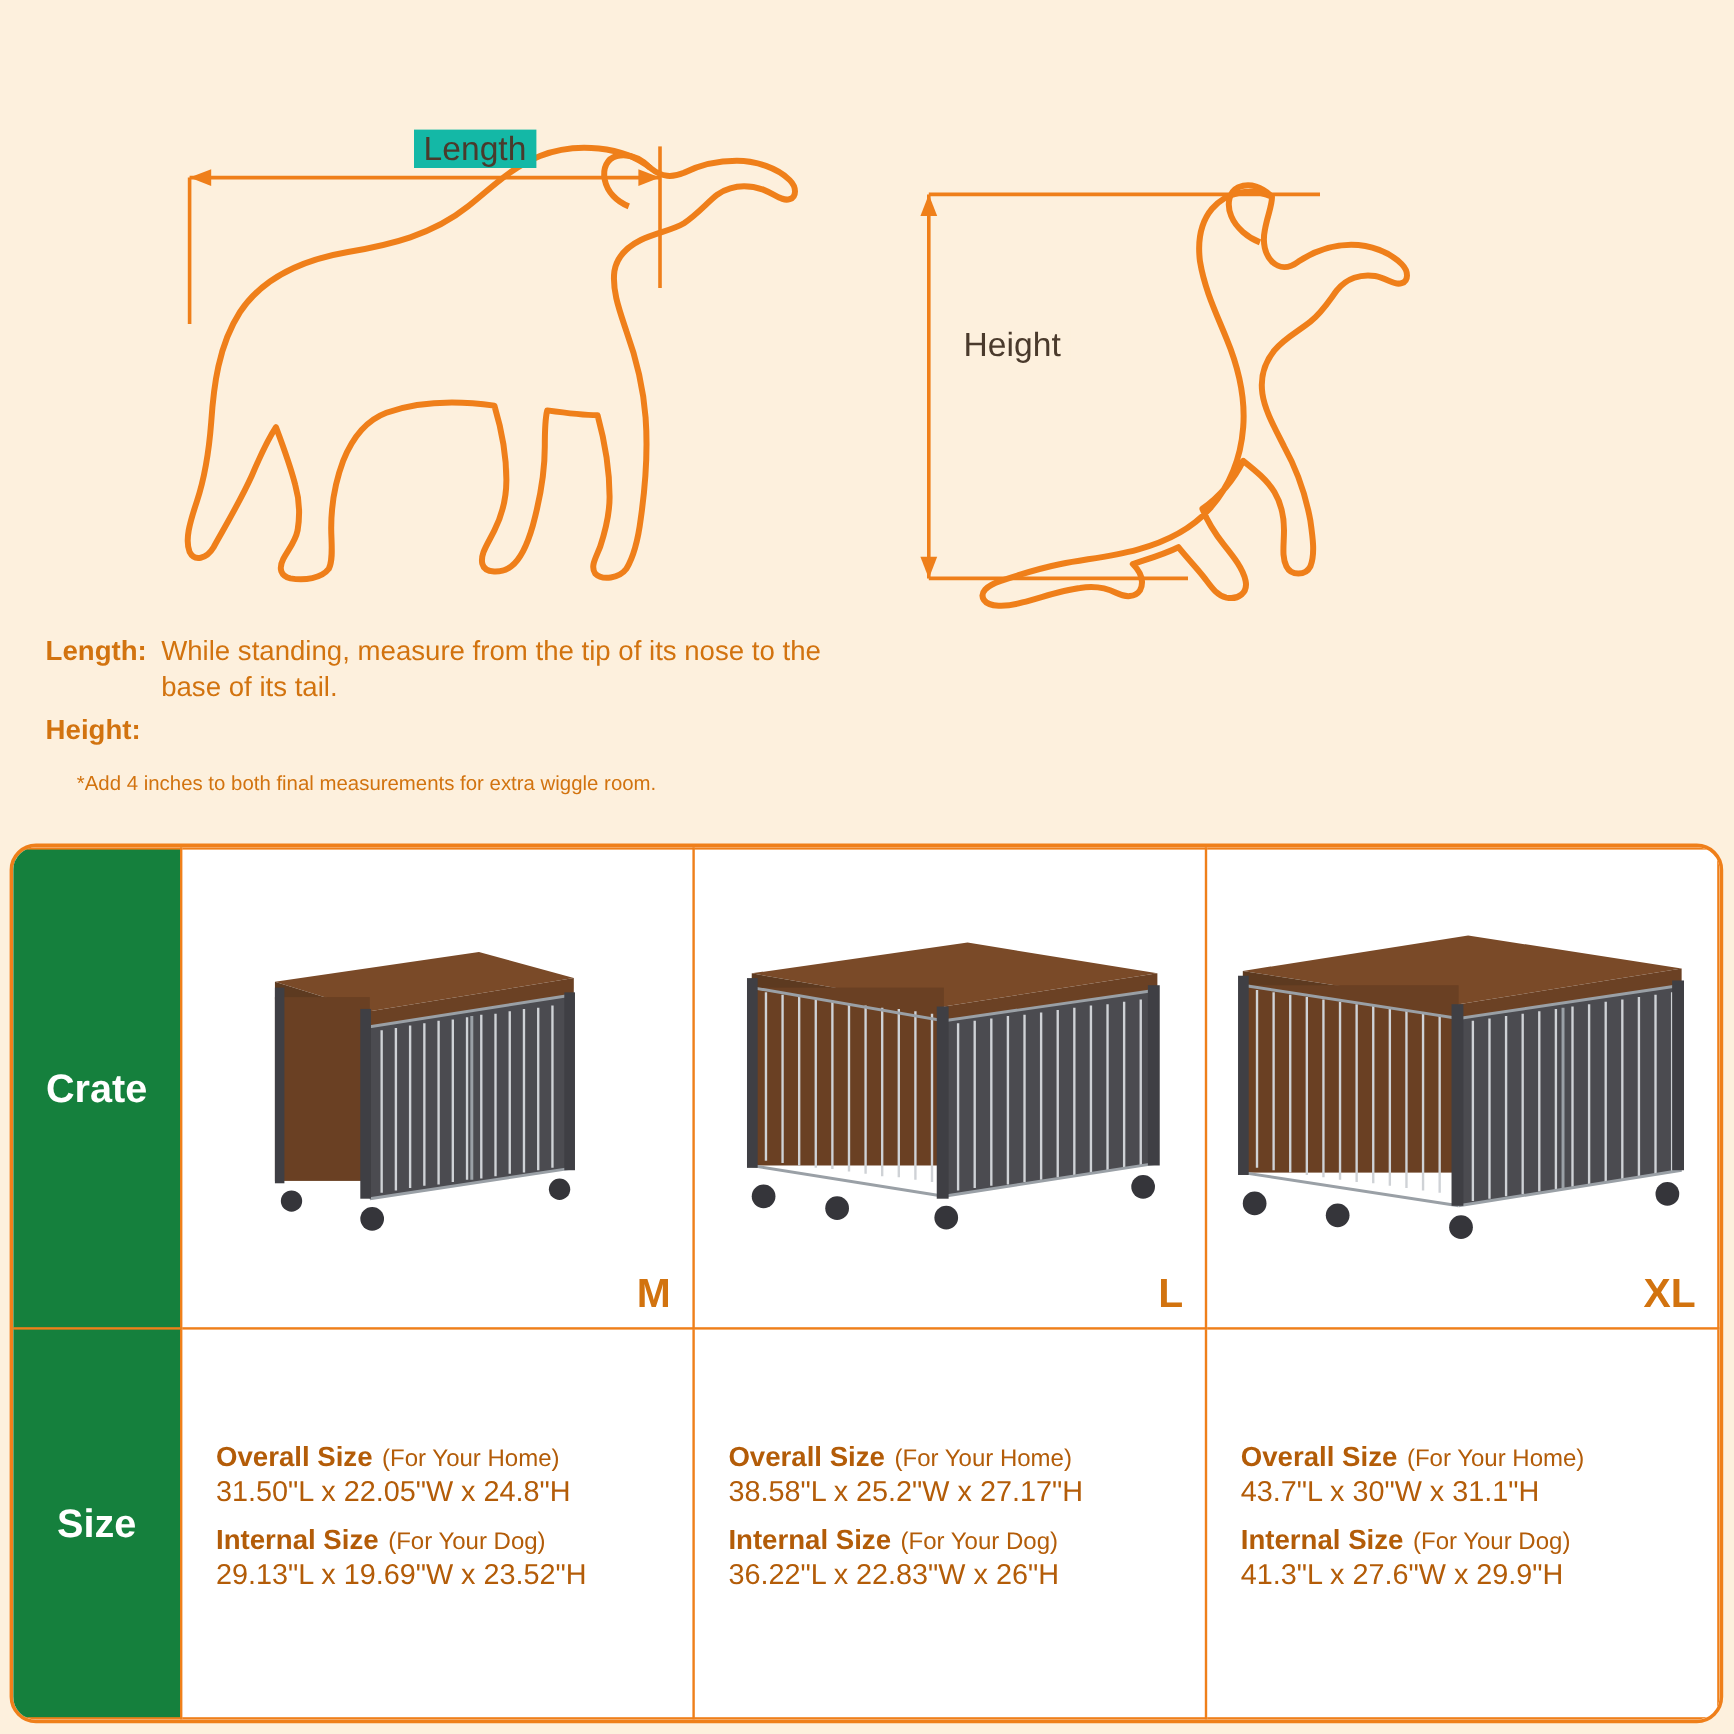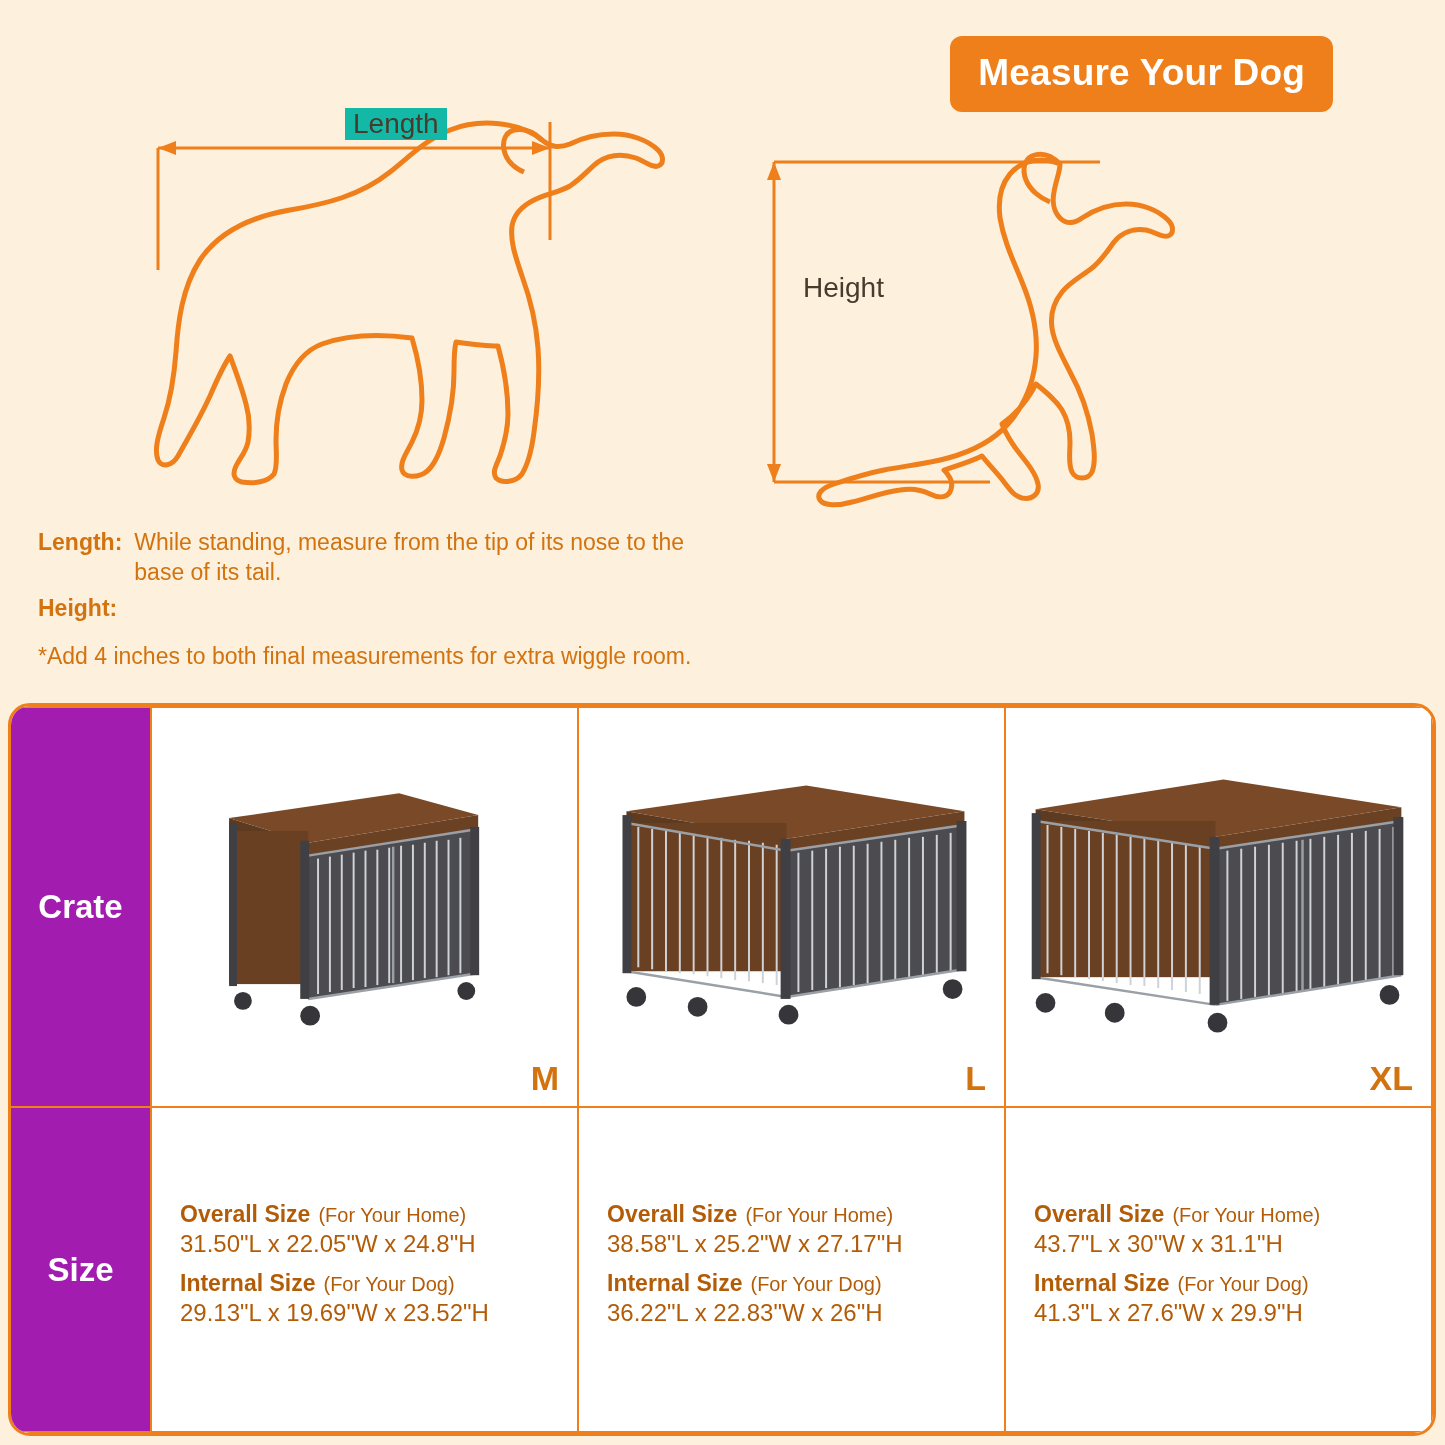--- a/index.html
+++ b/index.html
@@ -90,23 +90,24 @@
     font-size: 23px;
     white-space: nowrap;
     line-height: 1.3;
   }
   .desc-val {
     font-size: 23px;
     line-height: 1.3;
     margin-left: 12px;
   }
   .desc-note {
-    font-size: 23px;
+    font-size: 17px;
     margin-top: 18px;
     line-height: 1.3;
+    margin-left: 26px;
   }
   .warm-key {
     font-weight: bold;
     font-size: 23px;
     white-space: nowrap;
     line-height: 1.32;
   }
   .warm-val {
     font-size: 23px;
     line-height: 1.32;
@@ -127,21 +128,21 @@
   }
   table {
     width: 100%;
     height: 100%;
     border-collapse: collapse;
     table-layout: fixed;
   }
   td { border: 2px solid #ef7f1a; vertical-align: middle; }
   .rowhead {
     width: 140px;
-    background: #a21caf;
+    background: #15803d;
     color: #ffffff;
     font-weight: bold;
     font-size: 33px;
     text-align: center;
     border-left: none;
   }
   tr.r1 td { height: 290px; }
   tr.r2 td { height: 235px; }
   tr.r3 td { height: 208px; }
 
@@ -166,21 +167,20 @@
     text-align: center;
     font-size: 25px;
     color: #3f3a35;
   }
 </style>
 </head>
 <body>
 
 <div class="top">
 
-  <div class="badge">Measure Your Dog</div>
 
   <svg class="dog-left" viewBox="0 0 520 420">
 
     <line x1="8" y1="48" x2="8" y2="170" stroke="#ef7f1a" stroke-width="3"></line>
     <line x1="400" y1="22" x2="400" y2="140" stroke="#ef7f1a" stroke-width="3"></line>
     <line x1="8" y1="48" x2="400" y2="48" stroke="#ef7f1a" stroke-width="3"></line>
     <polygon points="8,48 26,41 26,55" fill="#ef7f1a"></polygon>
     <polygon points="400,48 382,41 382,55" fill="#ef7f1a"></polygon>
 
     <path d="M392,40 C370,22 330,18 300,30 C275,40 258,58 240,72

